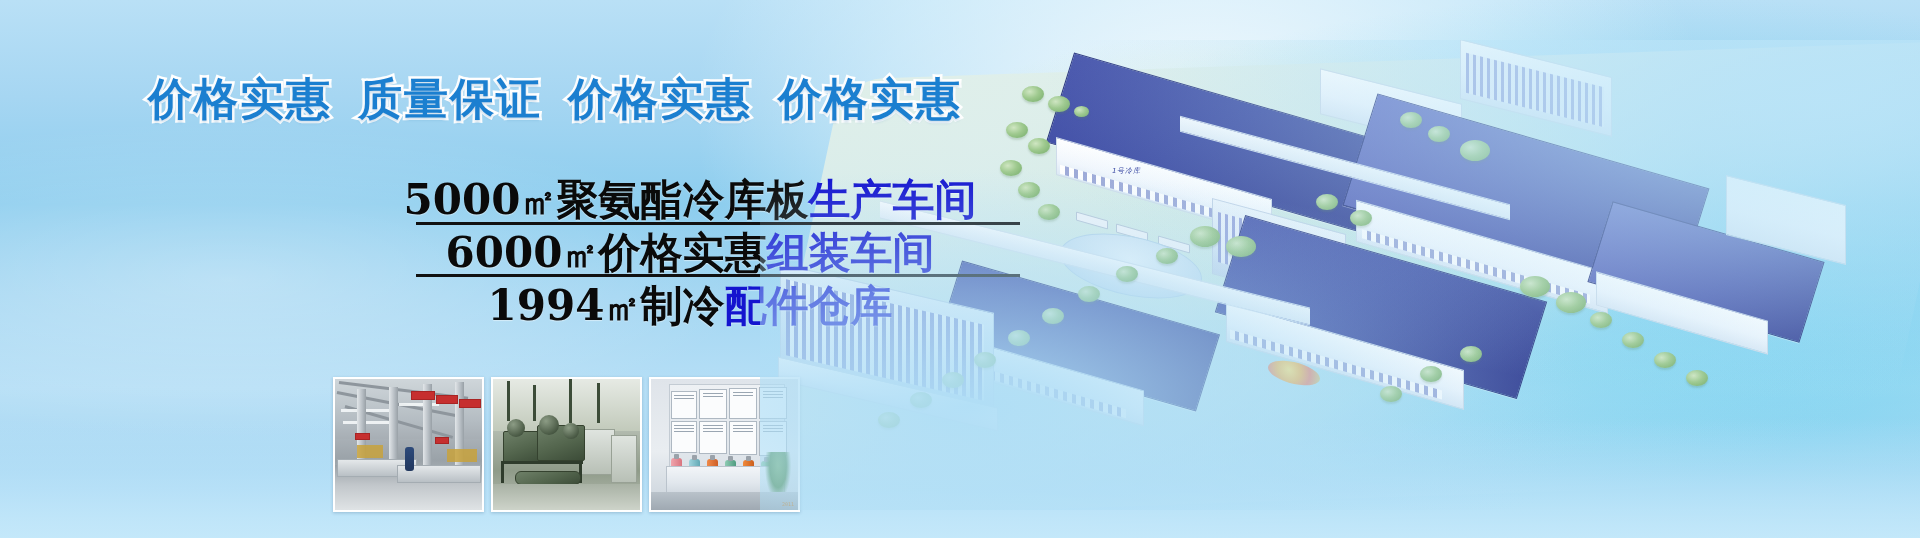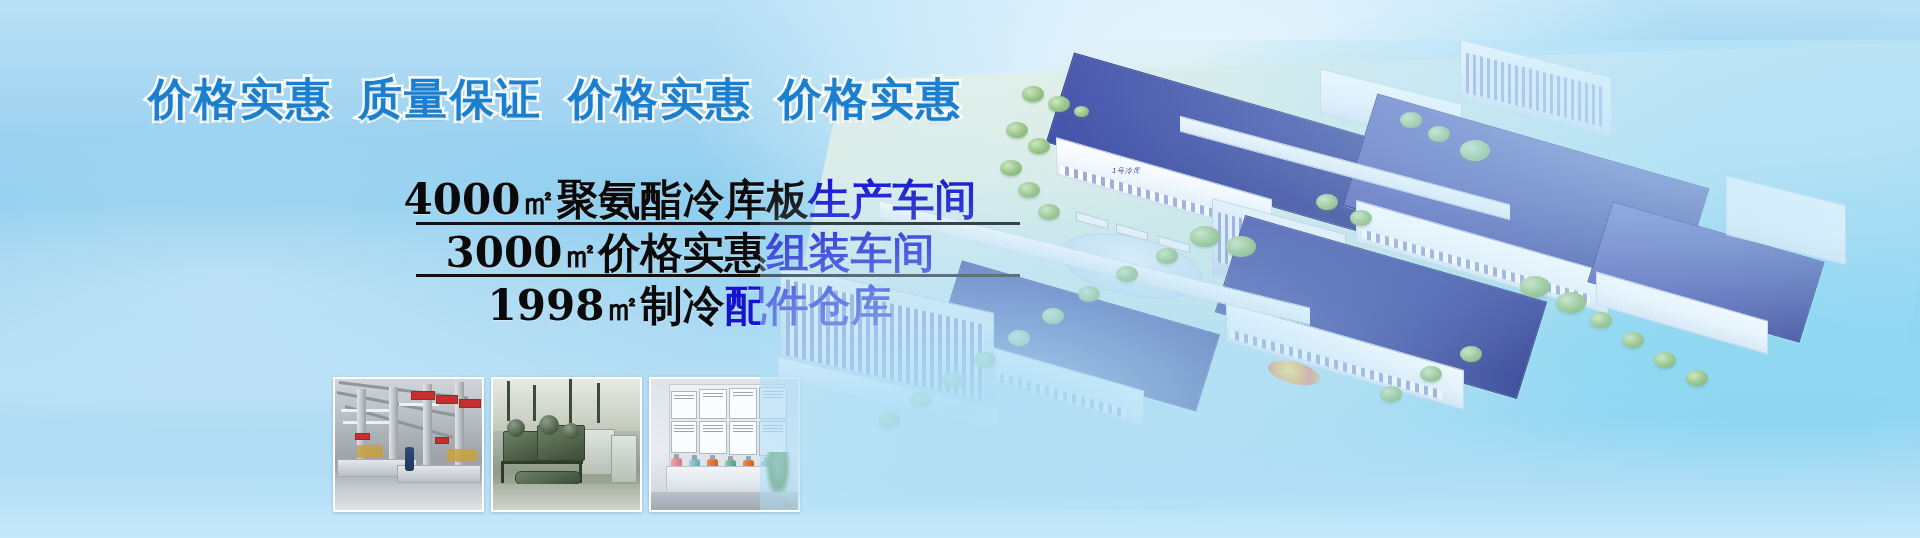--- a/index.html
+++ b/index.html
@@ -292,31 +292,31 @@
     <div class="haze"></div>
   </div>
 
   <div class="wash wash-bottom"></div>
 
   <div id="headline"><span>价格实惠</span><span class="gap"></span><span>质量保证</span><span class="gap"></span><span>价格实惠</span><span class="gap"></span><span>价格实惠</span></div>
 
   <div id="lines">
 
     <div class="line">
-      <span>4000</span><span class="sq">㎡</span><span>聚氨酯冷库板</span><span class="blue">生产车间</span>
+      <span>5000</span><span class="sq">㎡</span><span>聚氨酯冷库板</span><span class="blue">生产车间</span>
     </div>
     <div class="rule" style="top:46px;"></div>
 
     <div class="line" style="margin-top:4px;">
-      <span>3000</span><span class="sq">㎡</span><span>价格实惠</span><span class="blue">组装车间</span>
+      <span>6000</span><span class="sq">㎡</span><span>价格实惠</span><span class="blue">组装车间</span>
     </div>
     <div class="rule" style="top:98px;"></div>
 
     <div class="line" style="margin-top:4px;">
-      <span>1998</span><span class="sq">㎡</span><span>制冷</span><span class="blue">配件仓库</span>
+      <span>1994</span><span class="sq">㎡</span><span>制冷</span><span class="blue">配件仓库</span>
     </div>
   </div>
 
   <div id="photos">
 
     <div class="photo">
       <div class="cap p1">
         <div class="ceil"></div>
         <div class="tr" style="left:4px;width:130px;transform:rotate(7deg);"></div>
         <div class="tr" style="left:2px;top:12px;width:126px;transform:rotate(11deg);"></div>

